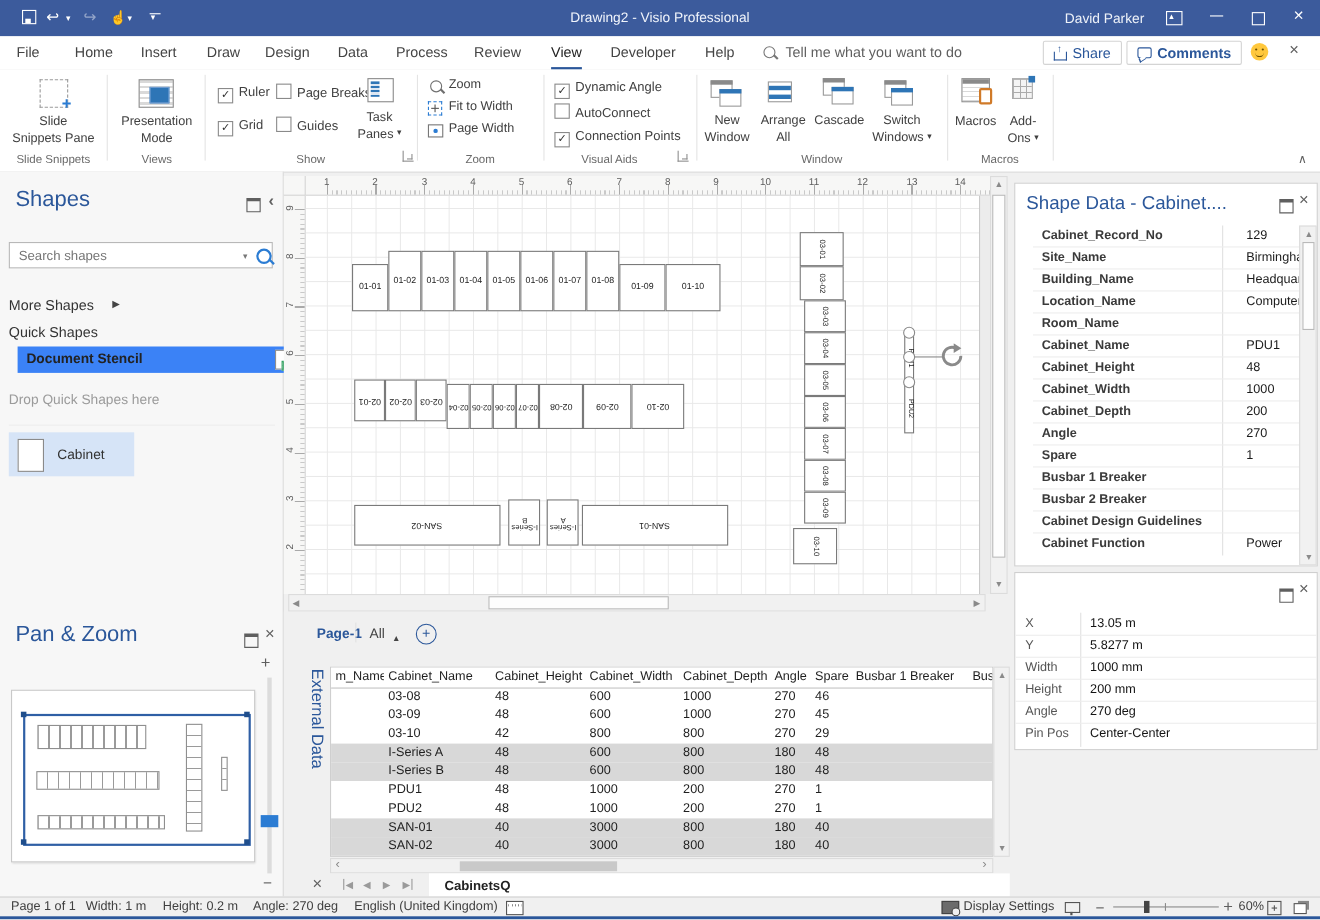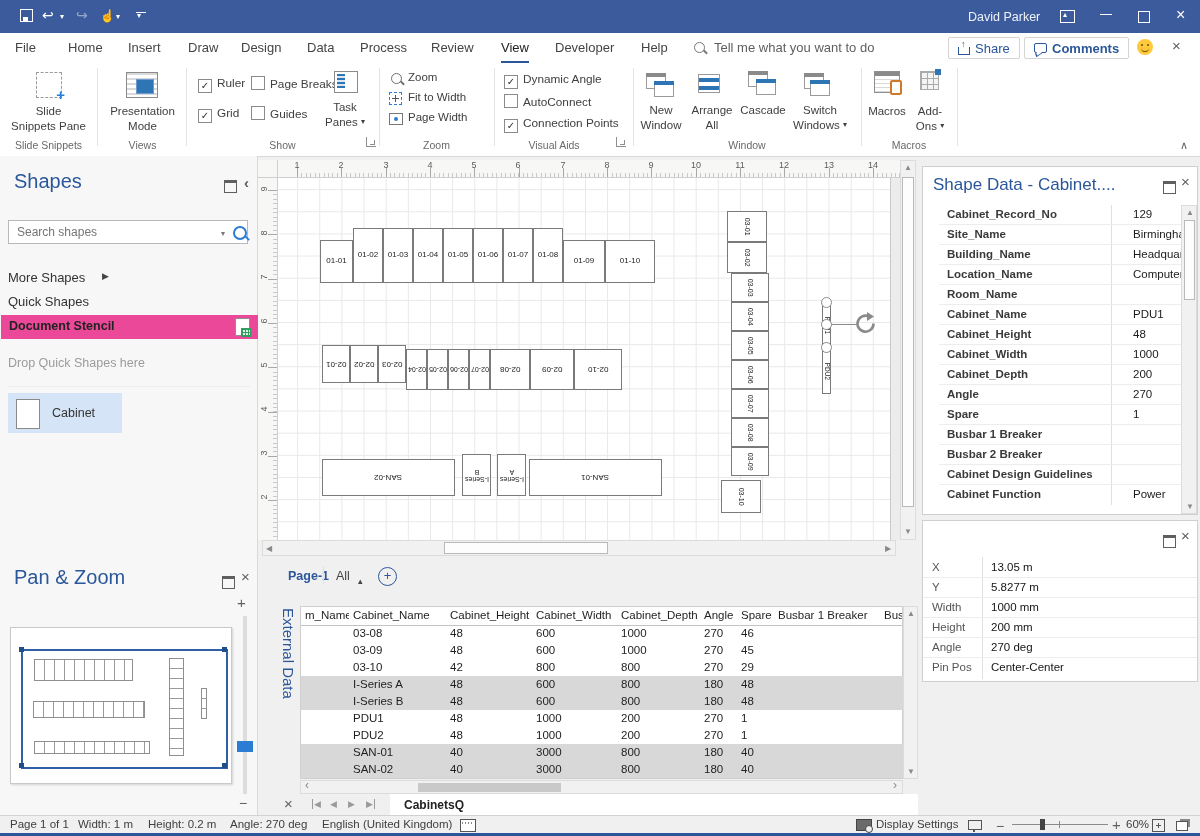--- a/index.html
+++ b/index.html
@@ -74,21 +74,21 @@
   .ic-addon::after{content:"";position:absolute;right:-3px;top:-3px;width:6px;height:6px;background:#2e75b6}
   
   .leftpanel{left:0;top:156px;width:258px;height:659px;background:#f7f7f7;border-right:1px solid #d9d9d9;box-sizing:border-box}
   .ptitle{font-size:20px;color:#2b579a}
   .ic-float{width:11px;height:9px;border:1px solid #5f5f5f;border-top-width:3px}
   .i-chevleft::after{content:"‹";font-size:15px;color:#5f5f5f;font-weight:bold}
   .searchbox{width:240px;height:24px;border:1px solid #b8b8b8;background:#fff;box-sizing:border-box}
   .searchbox input{position:absolute;left:6px;top:3px;width:180px;border:none;outline:none;font-size:12px;color:#555;font-family:"Liberation Sans",sans-serif;background:transparent}
   .magB{width:10px;height:10px;border:2px solid #2b7cd3;border-radius:50%}
   .magB::after{content:"";position:absolute;left:9px;top:9px;width:6px;height:2px;background:#2b7cd3;transform:rotate(45deg)}
-  .stencilrow{left:1px;width:258px;height:24px;background:#ec4899}
+  .stencilrow{left:16px;width:258px;height:24px;background:#3b82f6}
   .ic-doc{width:13px;height:16px;border:1px solid #8f8f8f;background:#fff}
   .ic-doc::after{content:"";position:absolute;right:-2px;bottom:-2px;width:8px;height:7px;background:repeating-linear-gradient(to right,#2f9e5f 0 1px,transparent 1px 3px),repeating-linear-gradient(to bottom,#2f9e5f 0 1px,transparent 1px 3px),#dff2e7;border:1px solid #2f9e5f}
   .cabitem{background:#d6e4f7}
   .swatch{width:22px;height:28px;background:#fff;border:1px solid #8a8a8a}
   
   .minipage{background:#fff;border:1px solid #c9c9c9;box-shadow:1px 1px 2px rgba(0,0,0,.15)}
   .viewport{border:2px solid #2f5fa5}
   .vpdot{width:5px;height:5px;background:#1f4e8c}
   .miniH{border:1px solid #8f8f8f;background:repeating-linear-gradient(to right,transparent 0 9px,#9a9a9a 9px 10px) #fff;box-sizing:border-box}
   .miniV{border:1px solid #8f8f8f;background:repeating-linear-gradient(to bottom,transparent 0 9px,#9a9a9a 9px 10px) #fff;box-sizing:border-box}
@@ -167,20 +167,21 @@
 <div class="app">
 
   <div class="ab titlebar">
     <span class="ab ic-save" style="left:20px;top:9px"></span>
     <span class="ab glyph i-undo" style="left:42px;top:7px"></span>
     <span class="ab glyph i-caret" style="left:60px;top:8px"></span>
     <span class="ab glyph i-redo" style="left:76px;top:7px;opacity:.45"></span>
     <span class="ab glyph i-touch" style="left:100px;top:7px"></span>
     <span class="ab glyph i-caret" style="left:116px;top:8px"></span>
     <span class="ab qatbar" style="left:136px;top:12px"></span>
+    <div class="ab ttl">Drawing2  -  Visio Professional</div>
     <span class="ab usr" style="left:968px">David Parker</span>
     <span class="ab ic-ribopts" style="left:1060px;top:10px"></span>
     <span class="ab ic-min" style="left:1100px;top:6px"></span>
     <span class="ab ic-max" style="left:1138px;top:11px"></span>
     <span class="ab wbtn i-x" style="left:1176px;top:6px"></span>
   </div>
 
   <div class="ab menubar">
     <span class="ab mtab" style="left:15px">File</span>
     <span class="ab mtab" style="left:68px">Home</span>

